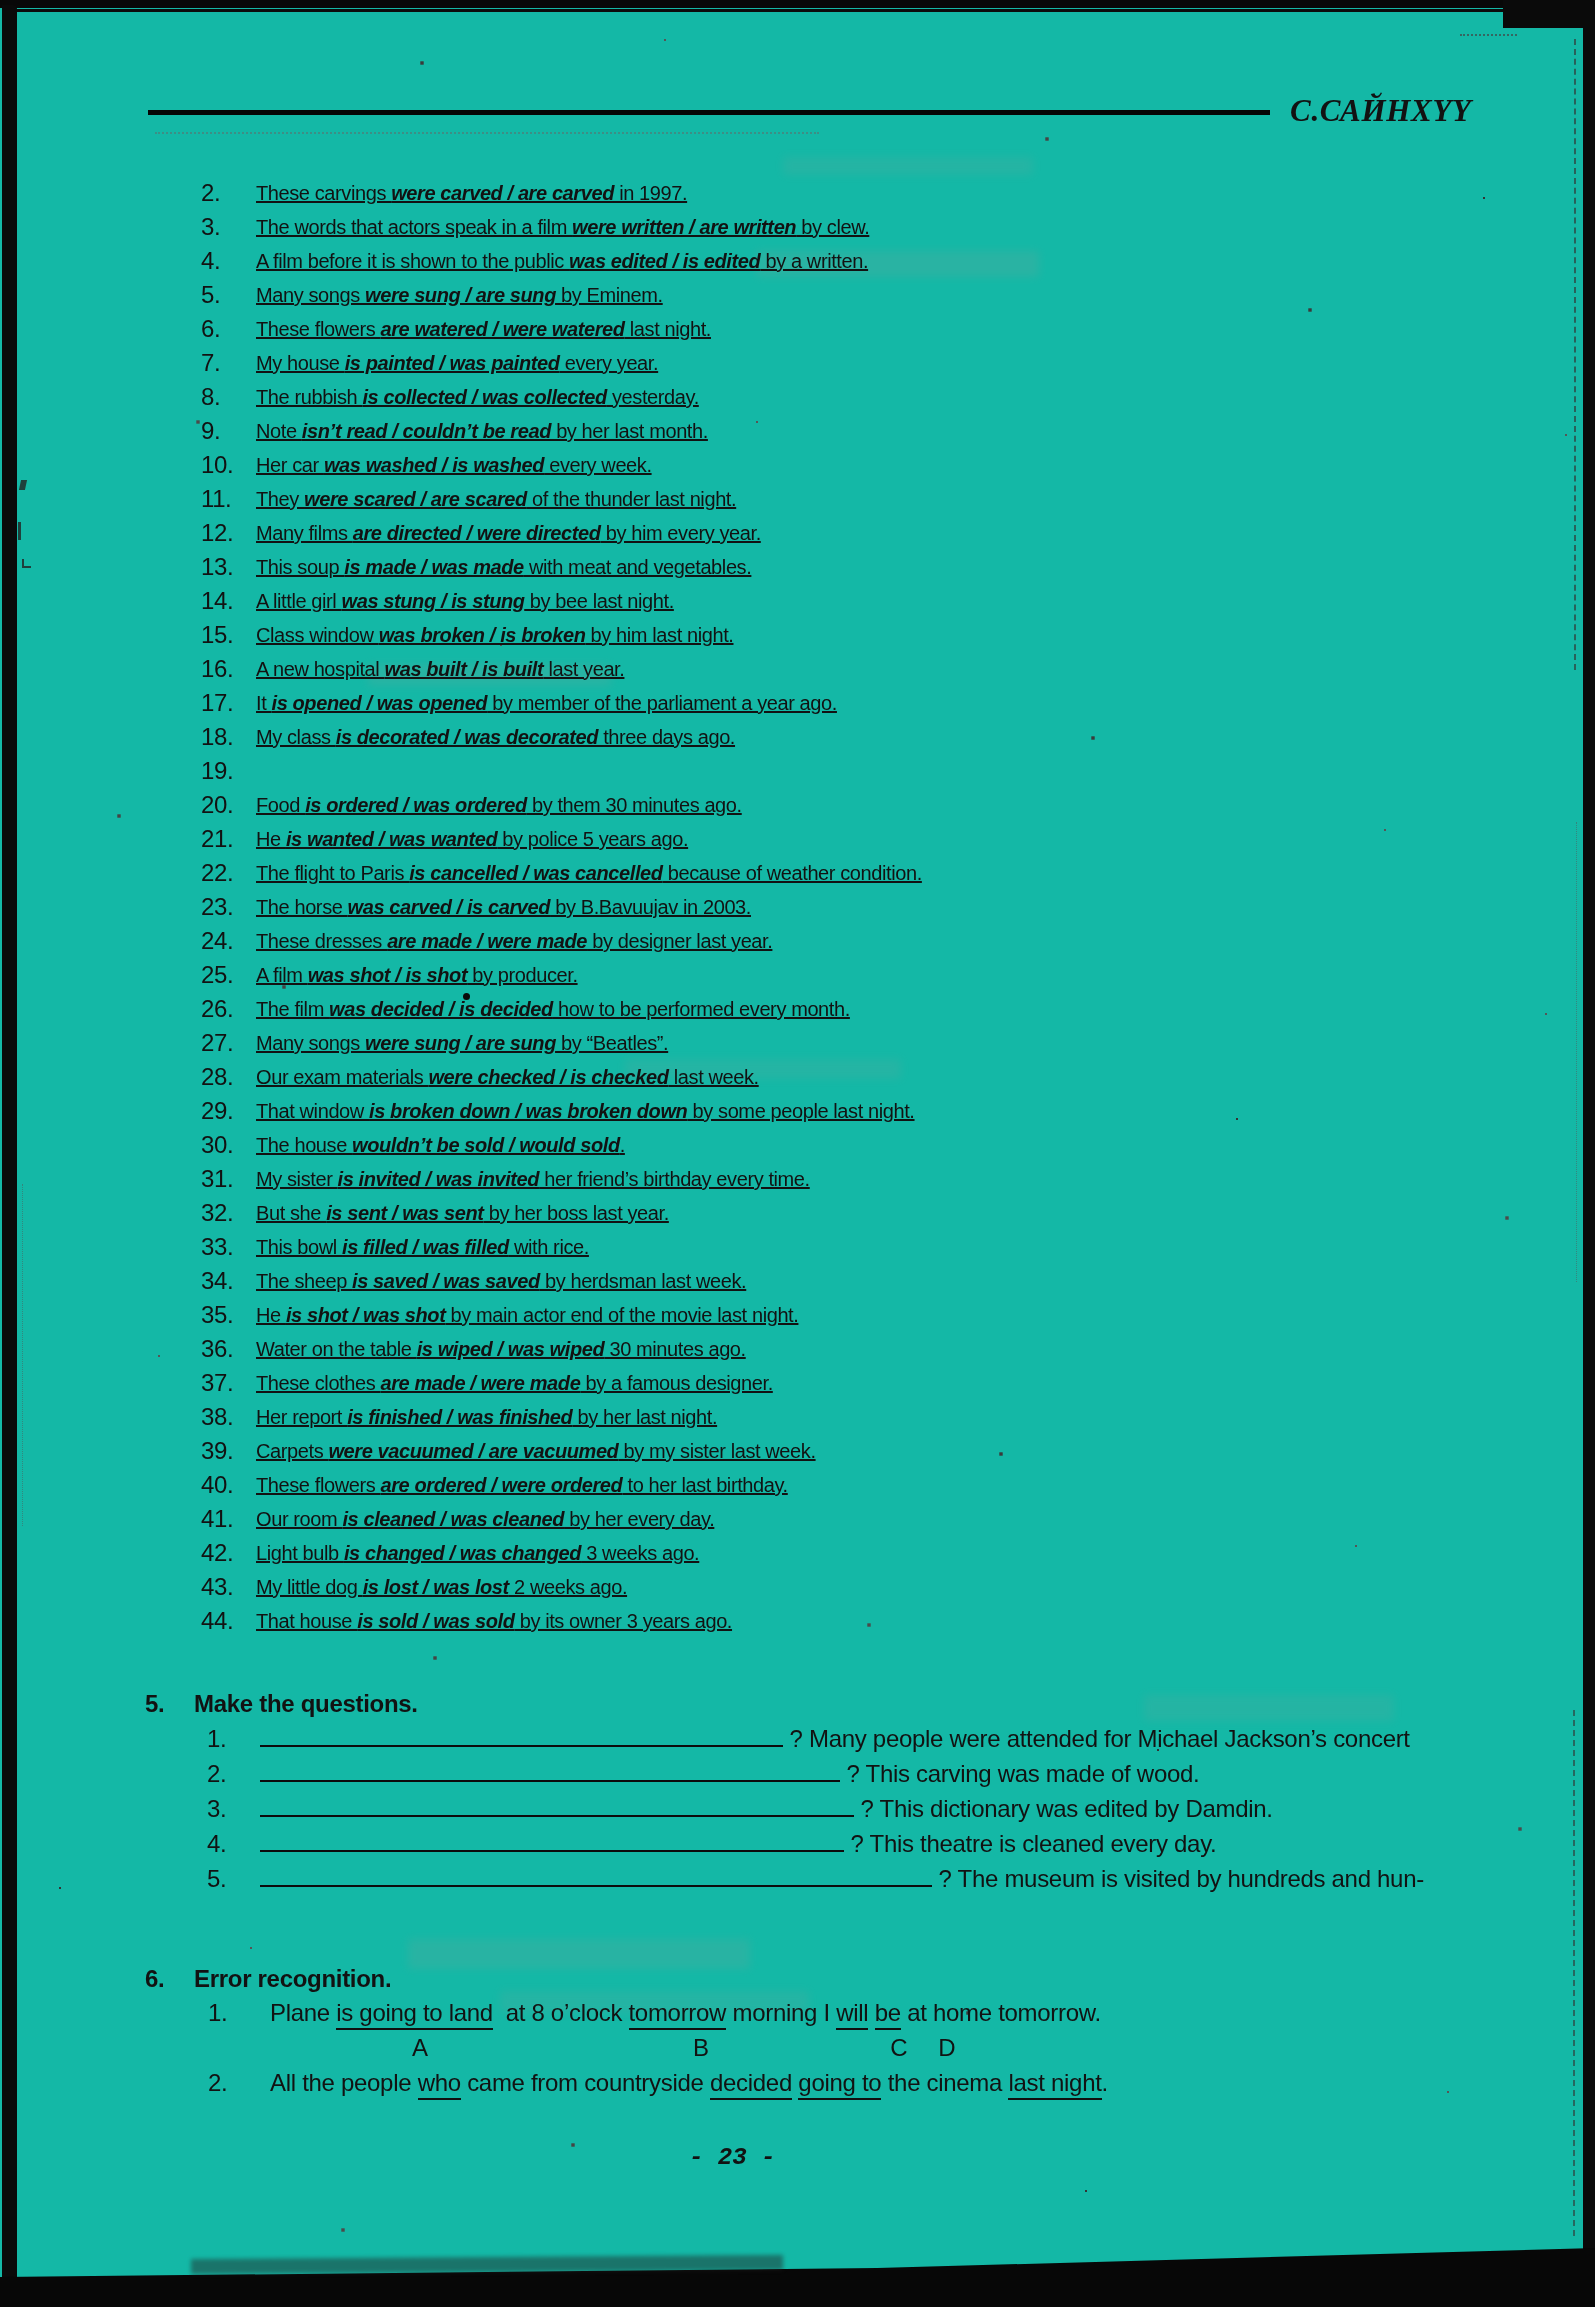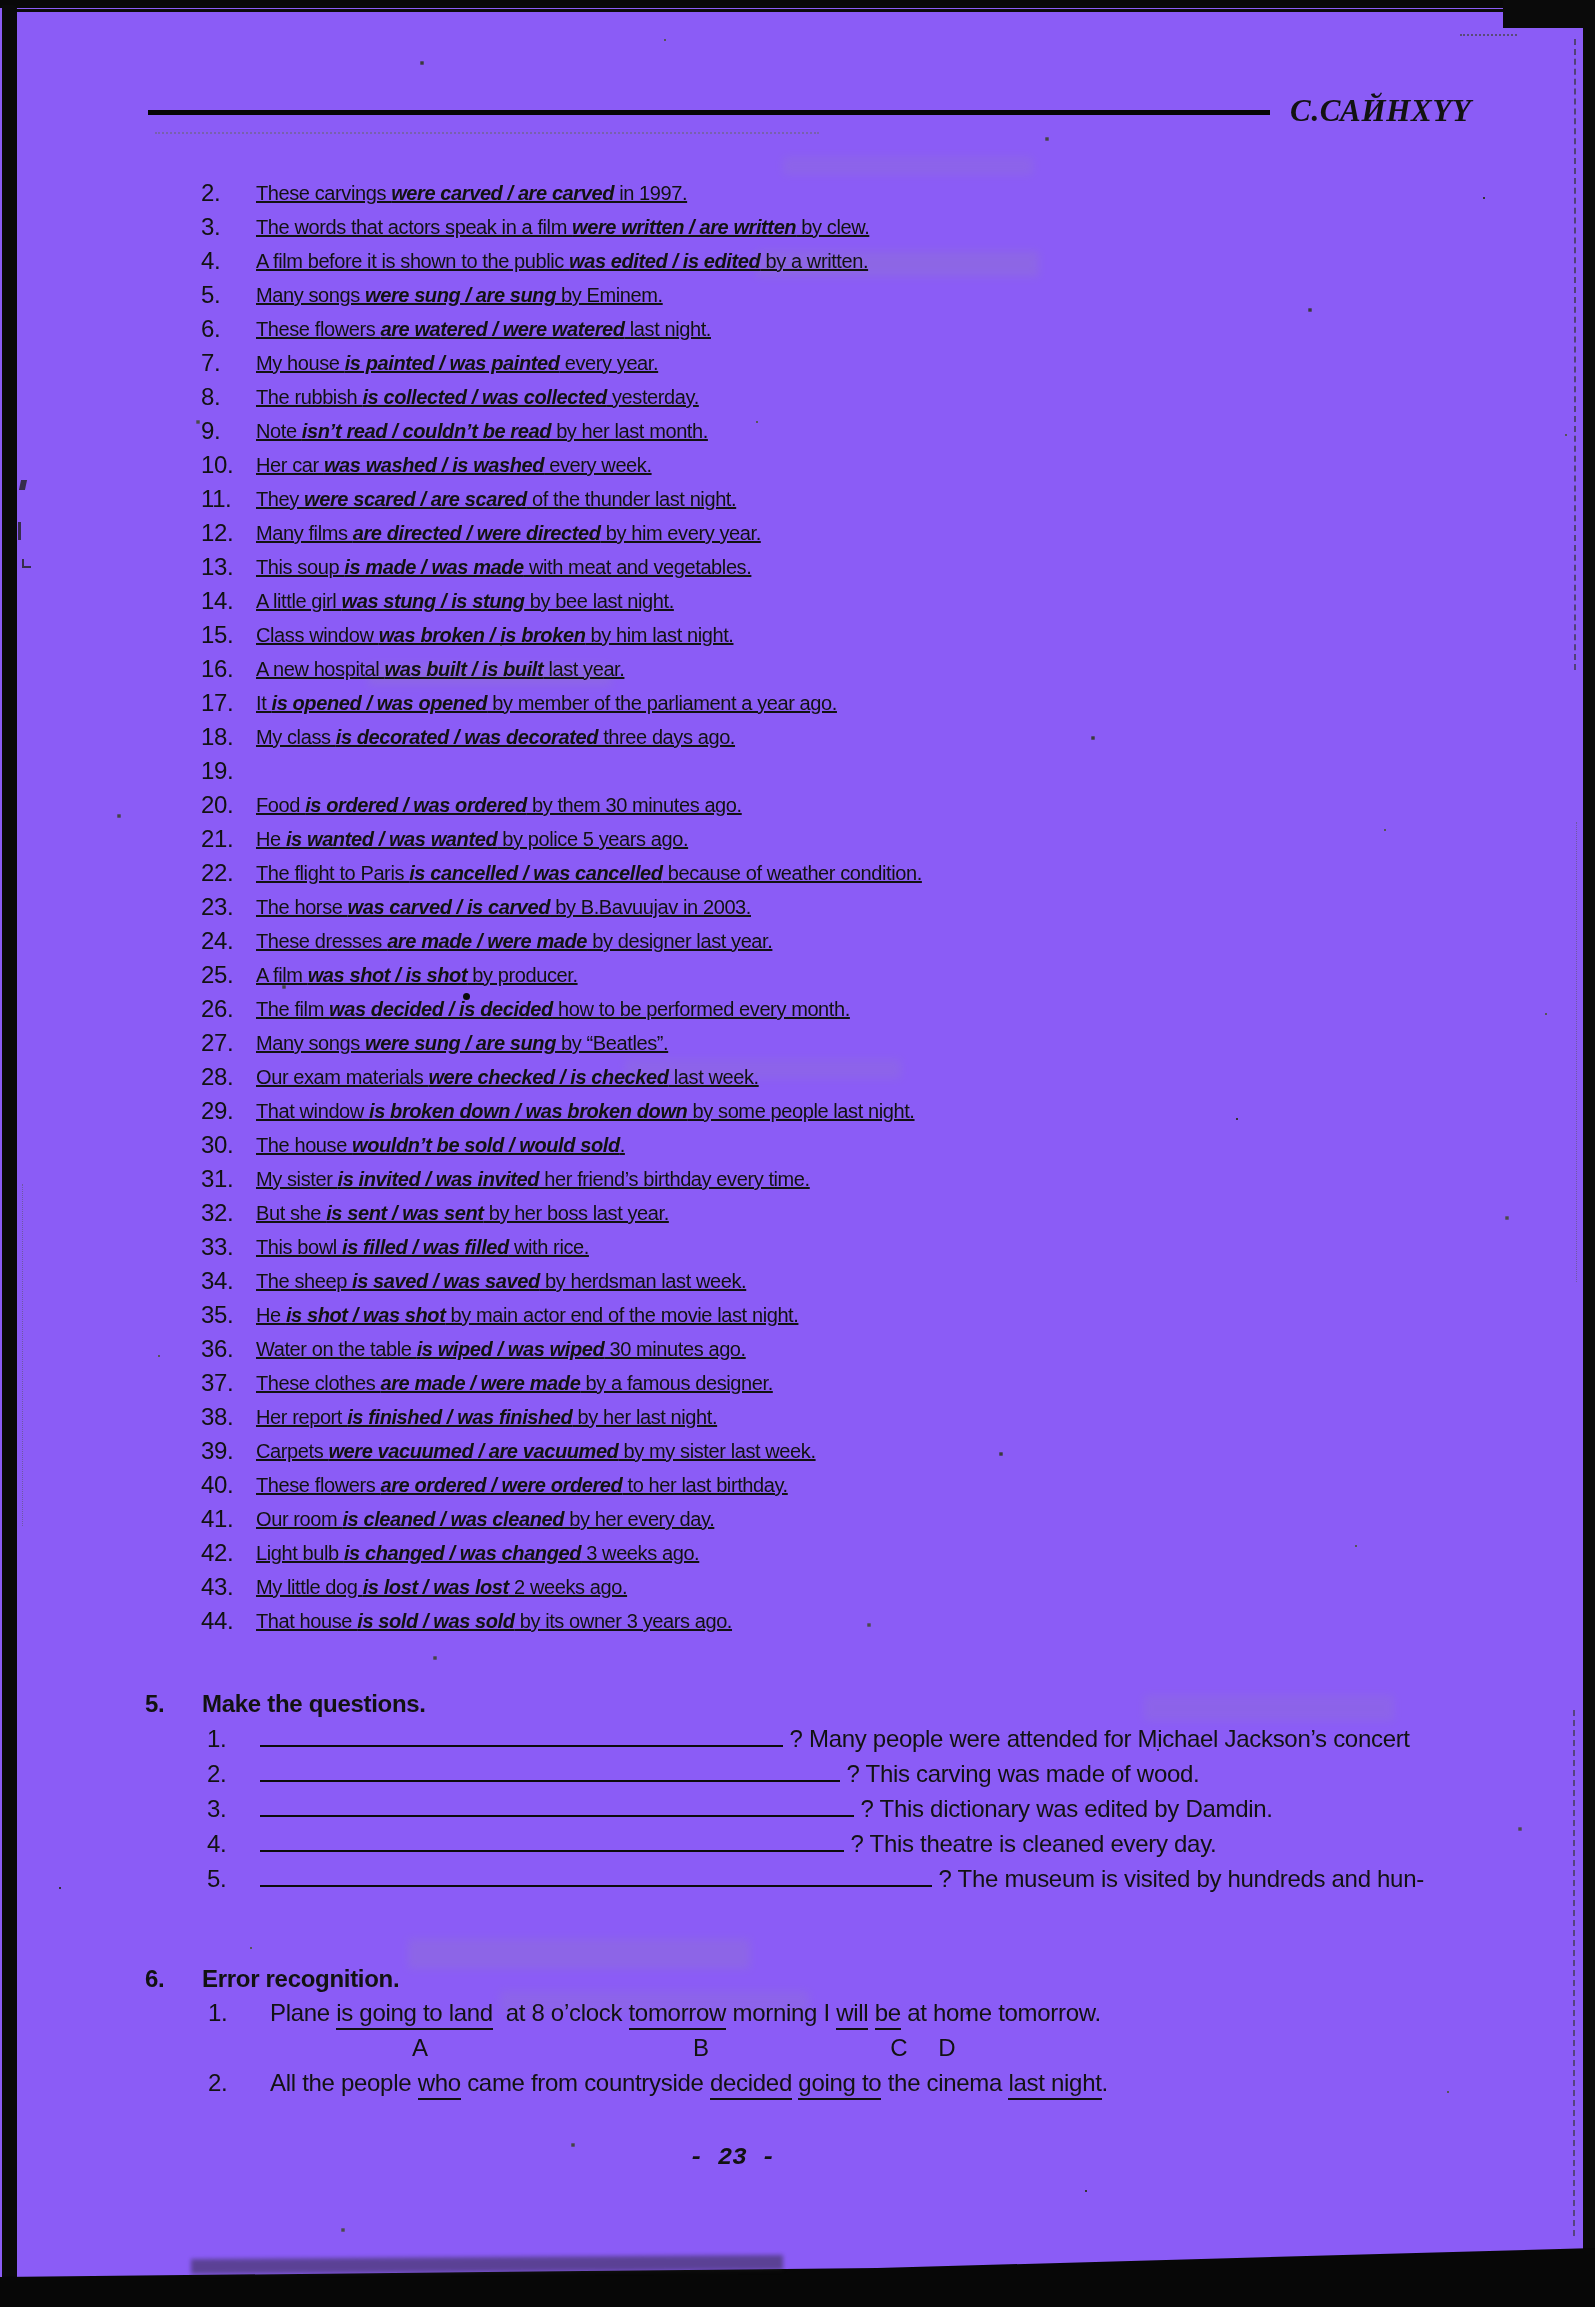--- a/index.html
+++ b/index.html
@@ -1,19 +1,19 @@
 <!DOCTYPE html>
 <html style="font-size:10.5px"><head>
 <meta charset="utf-8">
 <style>
   html,body{margin:0;padding:0;background:#777;}
   .page{
     position:relative;
     width:1595px;height:2307px;
-    background:#8b5cf6;
+    background:#14b8a6;
     overflow:hidden;
     font-family:"Liberation Sans", sans-serif;
     color:#121212;
   }
   
   .edge-top{position:absolute;left:0;top:0;width:1595px;height:8px;background:#080808;}
   .edge-top2{position:absolute;left:8px;top:9.2px;width:1588px;height:3.3px;background:#0c0c0c;}
   .corner-tr{position:absolute;right:0;top:0;width:92px;height:28px;background:#0a0a0a;}
   .tr-dashes{position:absolute;right:78px;top:34px;width:57px;border-top:2px dotted #444;opacity:.7;}
   .edge-left{position:absolute;left:2px;top:5.3px;width:15px;height:2277px;background:#0a0a0a;border-radius:0 4px 4px 0;}
@@ -64,21 +64,21 @@
   #ex4-list{position:absolute;left:0;top:176px;width:1595px;}
   .item-row{position:relative;height:34px;line-height:34px;white-space:nowrap;}
   .inum{position:absolute;left:201px;font-size:24px;letter-spacing:-0.4px;}
   .itxt{position:absolute;left:256px;font-size:20px;letter-spacing:-0.4px;text-decoration:underline;}
   .opt{font-weight:700;font-style:italic;}
 
   
   #ex5{position:absolute;left:0;top:1687px;width:1595px;}
   .sec-head{position:relative;height:34px;line-height:34px;font-size:24px;font-weight:700;letter-spacing:-0.3px;}
   .sec-num{position:absolute;left:145px;}
-  .sec-title{position:absolute;left:194px;margin-left:8px;}
+  .sec-title{position:absolute;left:194px;}
   .q-row{position:relative;height:35px;line-height:35px;padding-left:260px;white-space:nowrap;font-size:24px;letter-spacing:-0.3px;}
   .q-num{position:absolute;left:207px;font-size:24px;}
   .blank{display:inline-block;height:22.4px;border-bottom:2.6px solid #0c0c0c;vertical-align:baseline;margin-right:6.6px;}
   .q-row:nth-of-type(2) .blank{width:523px;}
   .q-row:nth-of-type(3) .blank{width:580px;}
   .q-row:nth-of-type(4) .blank{width:594px;}
   .q-row:nth-of-type(5) .blank{width:584px;}
   .q-row:nth-of-type(6) .blank{width:672px;}
   .q-cont{position:relative;height:35px;line-height:35px;padding-left:260px;font-size:24px;letter-spacing:-0.3px;}
 

